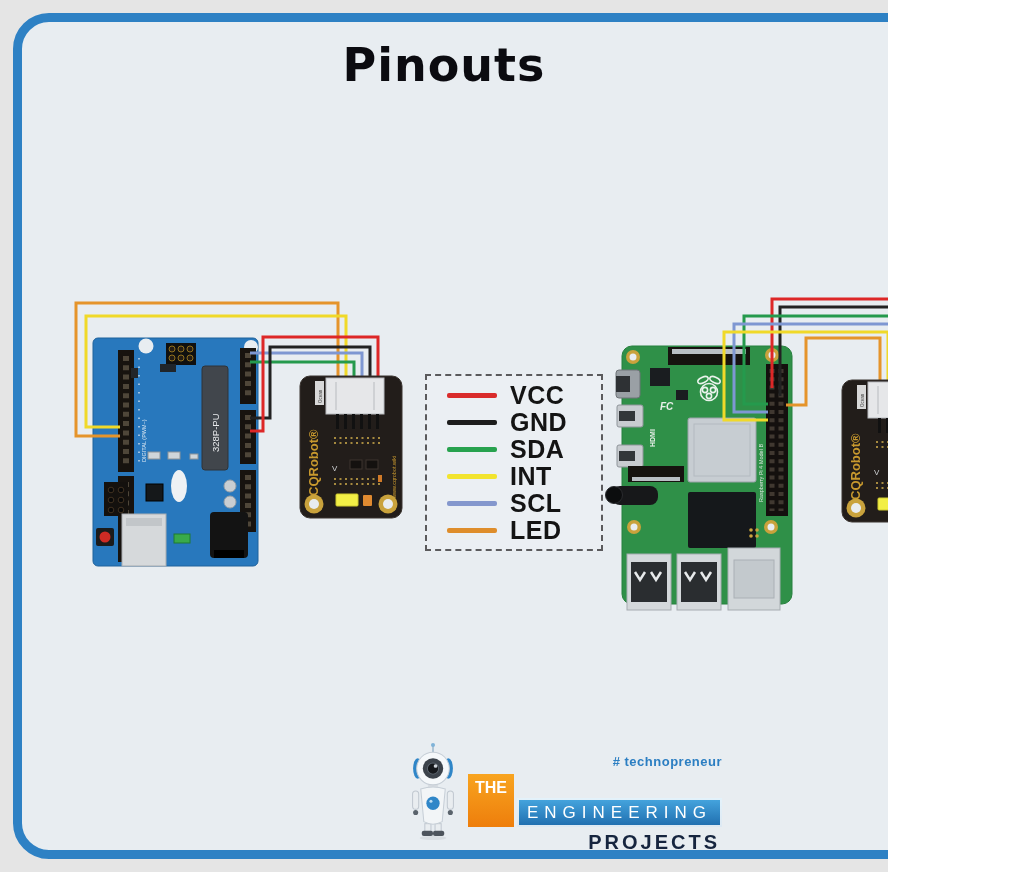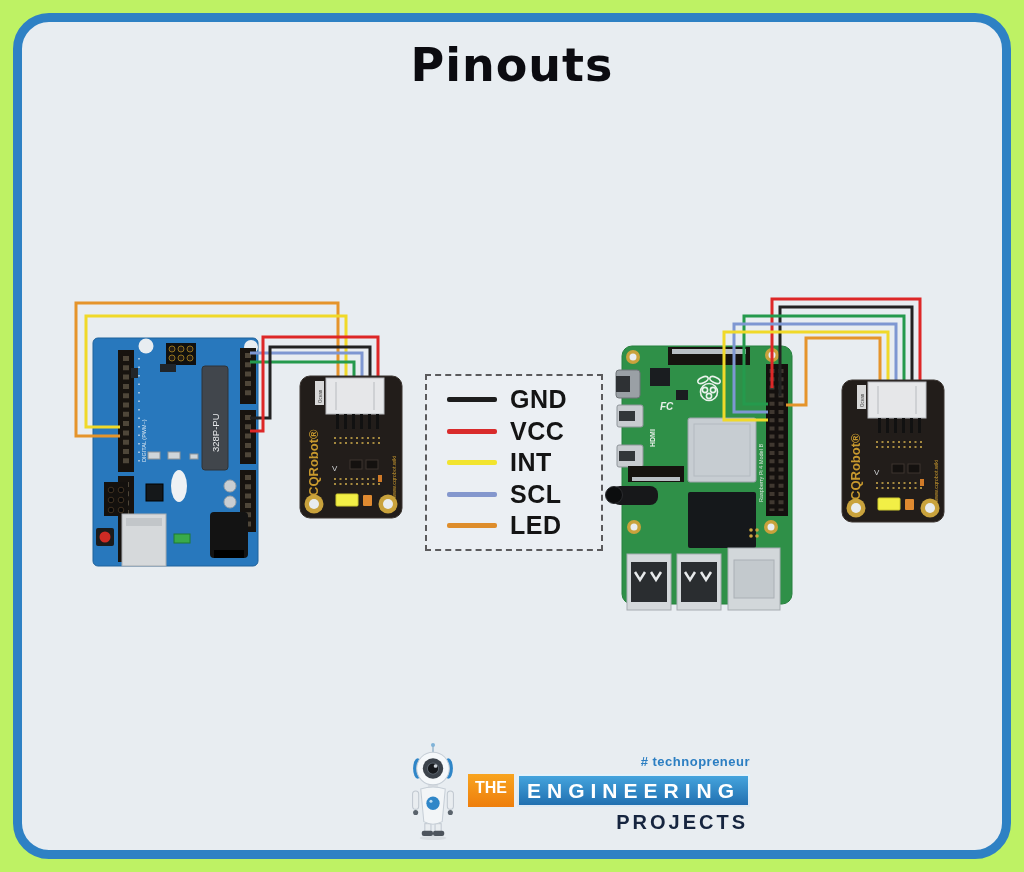--- a/index.html
+++ b/index.html
@@ -1,16 +1,16 @@
 <!DOCTYPE html>
 <html><head>
 <meta charset="utf-8">
 <style>
   html,body{margin:0;padding:0;background:#ffffff;}
-  .stage{position:relative;width:1024px;height:872px;background:#bef264;overflow:hidden;
+  .stage{position:relative;width:888px;height:872px;background:#e5e5e5;overflow:hidden;
          font-family:"Liberation Sans",sans-serif;}
   .panel{position:absolute;left:13px;top:13px;width:998px;height:846px;box-sizing:border-box;
          border:9px solid #2e81c4;border-radius:36px;background:#e8edf1;}
   .title{position:absolute;left:0;top:38px;width:100%;text-align:center;
          font-family:"DejaVu Sans",sans-serif;font-weight:800;font-size:46px;
          letter-spacing:1px;color:#0b0b10;}
   svg.diagram{position:absolute;left:0;top:0;}
 
   
   .legend{position:absolute;left:425px;top:374px;width:178px;height:177px;box-sizing:border-box;
@@ -23,23 +23,23 @@
   .legend-label{margin-left:13px;font-weight:bold;font-size:25px;line-height:1;color:#141414;letter-spacing:0.5px;}
 
   
   .footer{position:absolute;left:400px;top:742px;display:flex;align-items:flex-start;}
   .robot-wrap{width:66px;height:98px;flex:0 0 auto;}
   .brand{margin-left:2px;display:flex;flex-direction:column;align-items:flex-end;padding-top:12px;}
   .tagline{color:#2b7ec2;font-weight:bold;font-size:13px;letter-spacing:0.5px;margin-bottom:5px;}
   .brand-row{display:flex;align-items:stretch;}
   .box-the{background:linear-gradient(#f8a41f,#ee7e0c);color:#fff;font-weight:bold;font-size:16px;
            padding:5px 7px 4px 7px;}
-  .box-eng{background:linear-gradient(#47a7e0,#1e6cad);color:#fff;font-weight:bold;font-size:21px;
+  .box-eng{background:linear-gradient(#47a7e0,#1e6cad);color:#fff;font-weight:normal;font-size:17px;
            padding:5px 10px 4px 10px;letter-spacing:6px;margin-left:3px;
-           box-shadow:inset 0 0 0 2px rgba(255,255,255,0.85);}
+           box-shadow:inset 0 0 0 2px rgba(255,255,255,0.85);margin-top:24px;}
   .projects{color:#16253f;font-weight:bold;font-size:20px;letter-spacing:3px;margin-top:4px;padding-right:2px;}
 </style>
 </head>
 <body>
 
 <div class="stage">
   <div class="panel"></div>
   <div class="title">Pinouts</div>
 
   <svg class="diagram" width="1024" height="872" viewBox="0 0 1024 872">
@@ -266,26 +266,30 @@
       <path d="M768,420 L724,420 L724,332 L888,332 L888,385" stroke="#f0d929"></path>
       <path d="M786,405 L806,405 L806,338 L880,338 L880,385" stroke="#e5942b"></path>
     </g>
 
     <use href="#sensor-module" x="300" y="376"></use>
     <use href="#sensor-module" x="842" y="380"></use>
   </svg>
 
   <div class="legend">
     <div class="legend-row">
+      <div class="legend-swatch sw-0"></div>
+      <div class="legend-label">VCC</div>
+    </div>
+    <div class="legend-row">
       <div class="legend-swatch sw-1"></div>
       <div class="legend-label">GND</div>
     </div>
     <div class="legend-row">
-      <div class="legend-swatch sw-0"></div>
-      <div class="legend-label">VCC</div>
+      <div class="legend-swatch sw-2"></div>
+      <div class="legend-label">SDA</div>
     </div>
     <div class="legend-row">
       <div class="legend-swatch sw-4"></div>
       <div class="legend-label">INT</div>
     </div>
     <div class="legend-row">
       <div class="legend-swatch sw-3"></div>
       <div class="legend-label">SCL</div>
     </div>
     <div class="legend-row">

